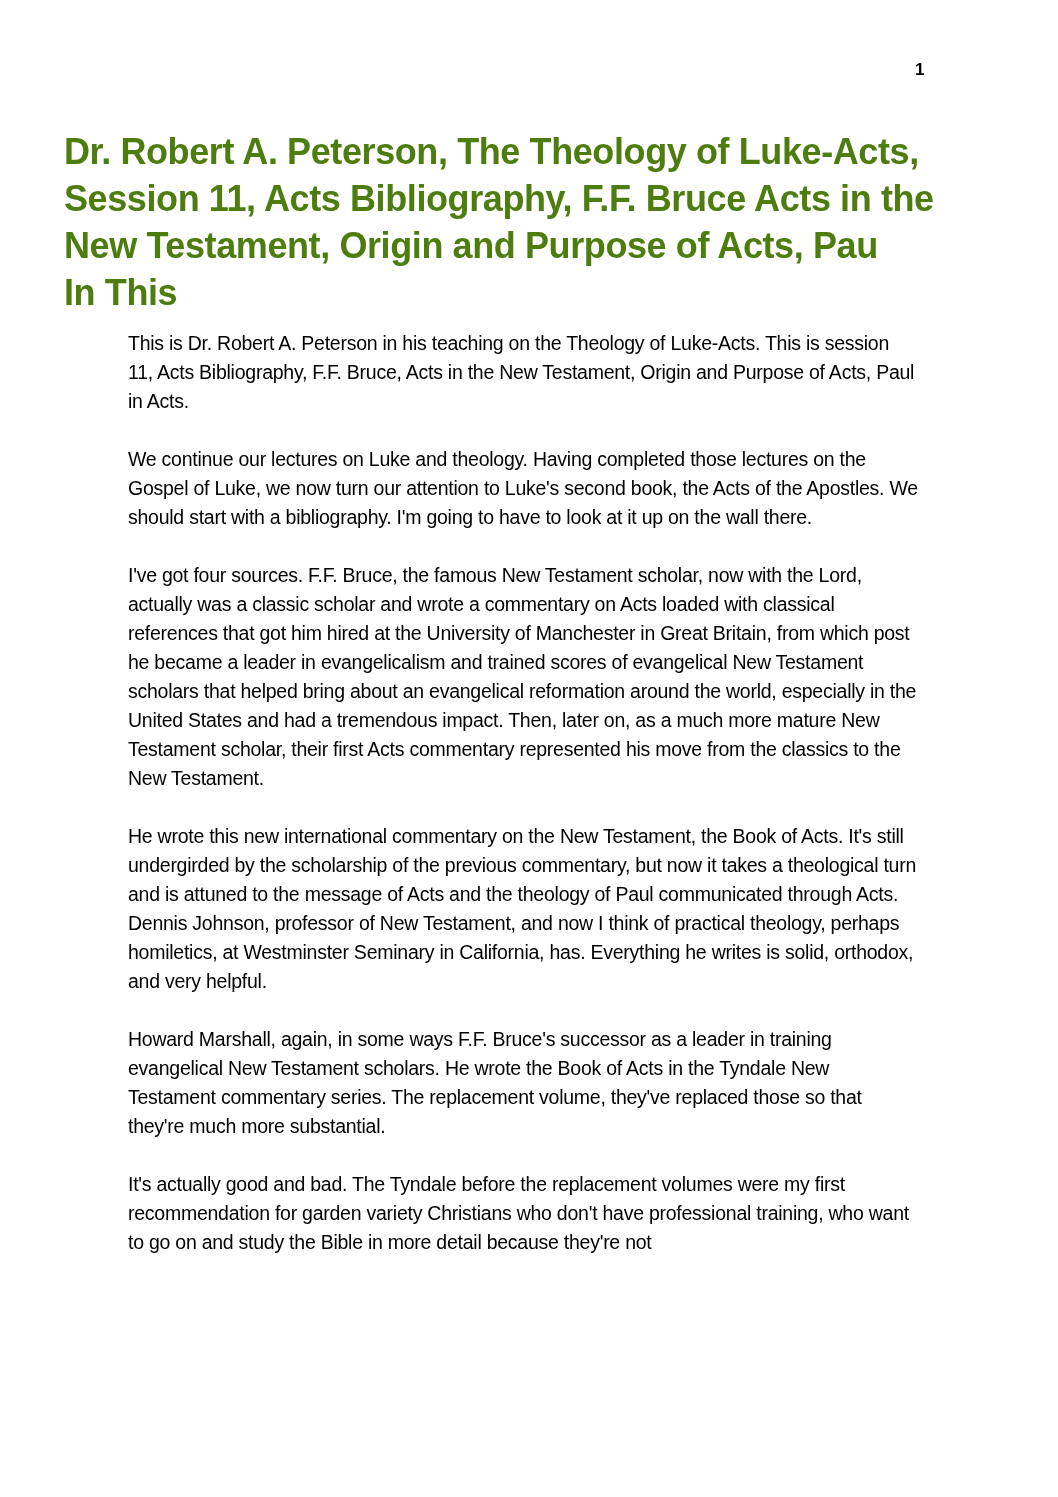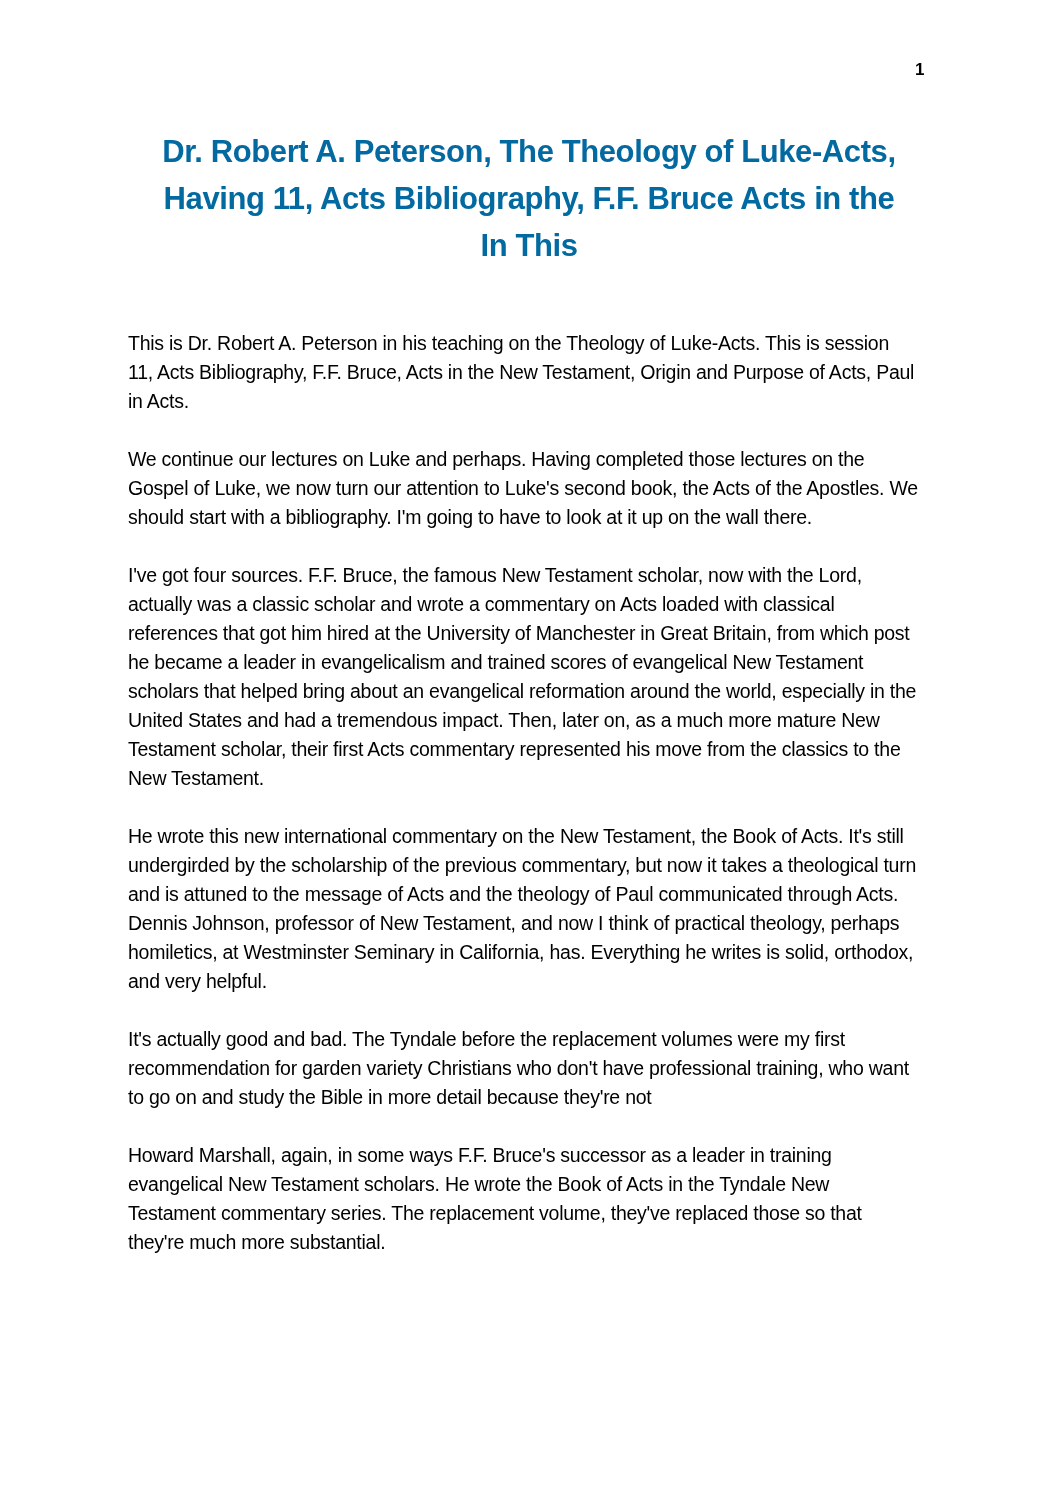--- a/index.html
+++ b/index.html
@@ -22,26 +22,25 @@
     left: 915px;
     font-size: 17px;
     font-weight: 700;
     color: #000000;
   }
   .doc-title {
     position: absolute;
     top: 128px;
     left: 64px;
     width: 930px;
-    text-align: center;
     font-weight: 700;
-    font-size: 31px;
+    font-size: 36px;
     line-height: 47px;
     letter-spacing: -0.4px;
-    color: #0369a1;
+    color: #4d7c0f;
   }
   .doc-body {
     position: absolute;
     top: 329px;
     left: 128px;
     width: 806px;
     font-size: 19.5px;
     line-height: 29px;
     letter-spacing: -0.25px;
     color: #000000;
@@ -52,26 +51,27 @@
 </style>
 </head>
 <body>
 
 <div class="page">
 
   <div class="page-number">1</div>
 
   <div class="doc-title">
     <div>Dr. Robert A. Peterson, The Theology of Luke-Acts,</div>
-    <div>Having 11, Acts Bibliography, F.F. Bruce Acts in the</div>
+    <div>Session 11, Acts Bibliography, F.F. Bruce Acts in the</div>
+    <div>New Testament, Origin and Purpose of Acts, Pau</div>
     <div>In This</div>
   </div>
 
   <div class="doc-body">
     <p>This is Dr. Robert A. Peterson in his teaching on the Theology of Luke-Acts. This is session 11, Acts Bibliography, F.F. Bruce, Acts in the New Testament, Origin and Purpose of Acts, Paul in Acts.</p>
-    <p>We continue our lectures on Luke and perhaps. Having completed those lectures on the Gospel of Luke, we now turn our attention to Luke's second book, the Acts of the Apostles. We should start with a bibliography. I'm going to have to look at it up on the wall there.</p>
+    <p>We continue our lectures on Luke and theology. Having completed those lectures on the Gospel of Luke, we now turn our attention to Luke's second book, the Acts of the Apostles. We should start with a bibliography. I'm going to have to look at it up on the wall there.</p>
     <p>I've got four sources. F.F. Bruce, the famous New Testament scholar, now with the Lord, actually was a classic scholar and wrote a commentary on Acts loaded with classical references that got him hired at the University of Manchester in Great Britain, from which post he became a leader in evangelicalism and trained scores of evangelical New Testament scholars that helped bring about an evangelical reformation around the world, especially in the United States and had a tremendous impact. Then, later on, as a much more mature New Testament scholar, their first Acts commentary represented his move from the classics to the New Testament.</p>
     <p>He wrote this new international commentary on the New Testament, the Book of Acts. It's still undergirded by the scholarship of the previous commentary, but now it takes a theological turn and is attuned to the message of Acts and the theology of Paul communicated through Acts. Dennis Johnson, professor of New Testament, and now I think of practical theology, perhaps homiletics, at Westminster Seminary in California, has. Everything he writes is solid, orthodox, and very helpful.</p>
+    <p>Howard Marshall, again, in some ways F.F. Bruce's successor as a leader in training evangelical New Testament scholars. He wrote the Book of Acts in the Tyndale New Testament commentary series. The replacement volume, they've replaced those so that they're much more substantial.</p>
     <p>It's actually good and bad. The Tyndale before the replacement volumes were my first recommendation for garden variety Christians who don't have professional training, who want to go on and study the Bible in more detail because they're not</p>
-    <p>Howard Marshall, again, in some ways F.F. Bruce's successor as a leader in training evangelical New Testament scholars. He wrote the Book of Acts in the Tyndale New Testament commentary series. The replacement volume, they've replaced those so that they're much more substantial.</p>
   </div>
 
 </div>
 
 </body></html>

